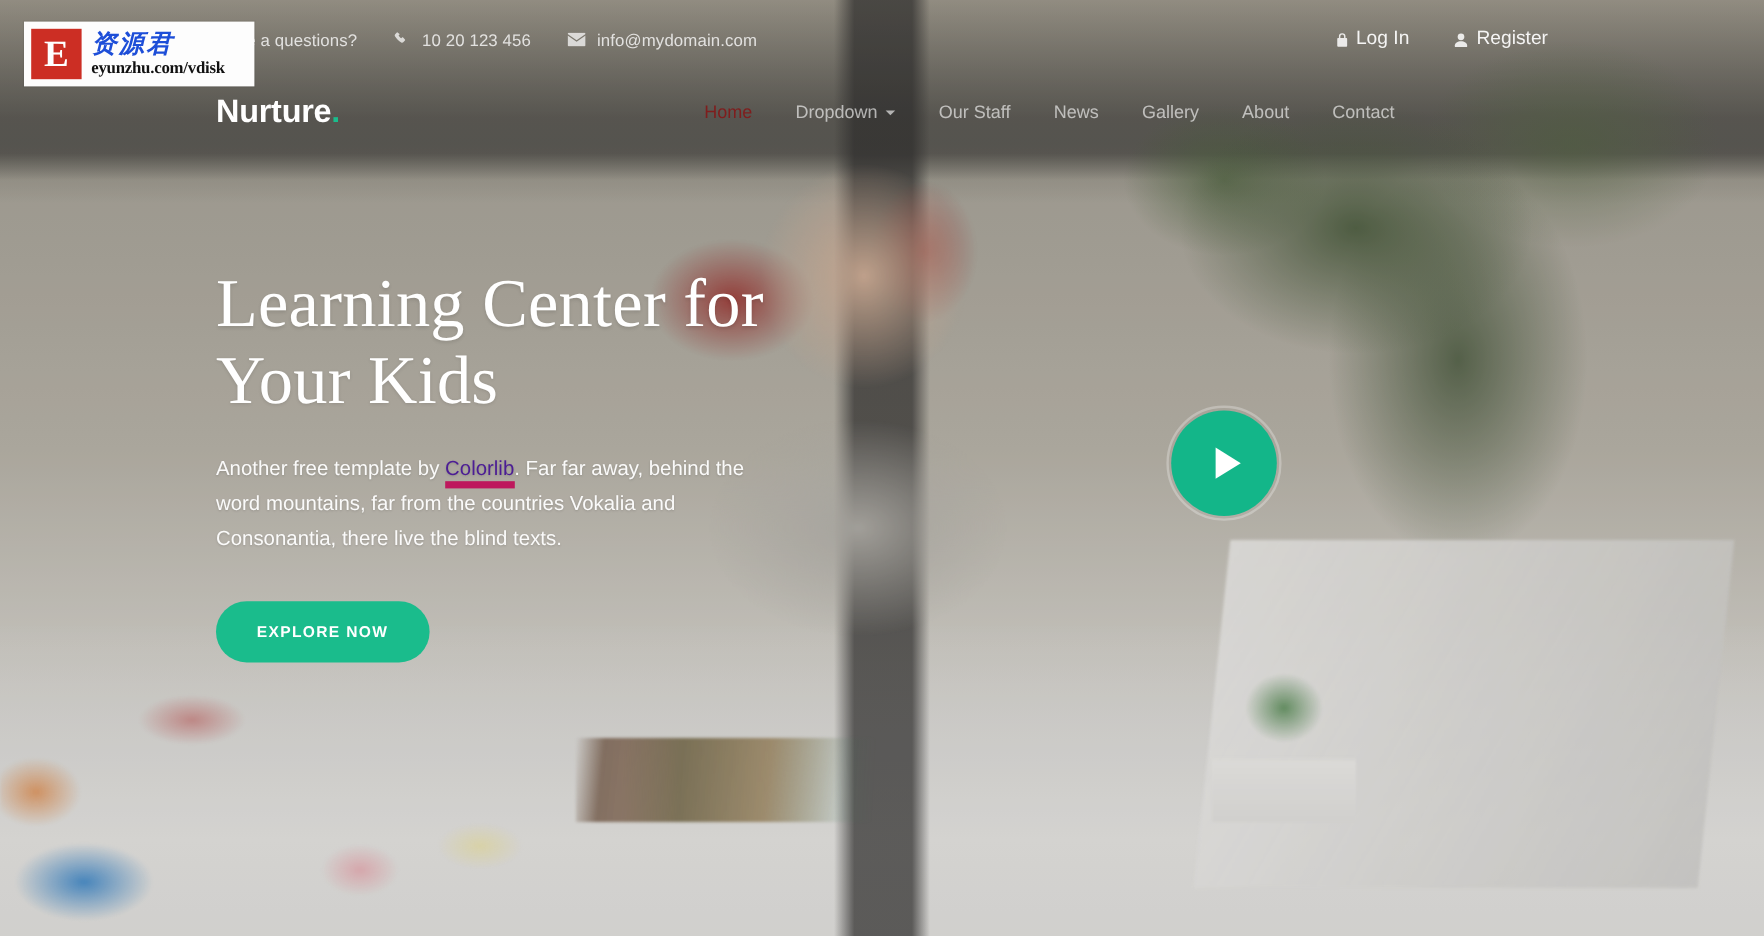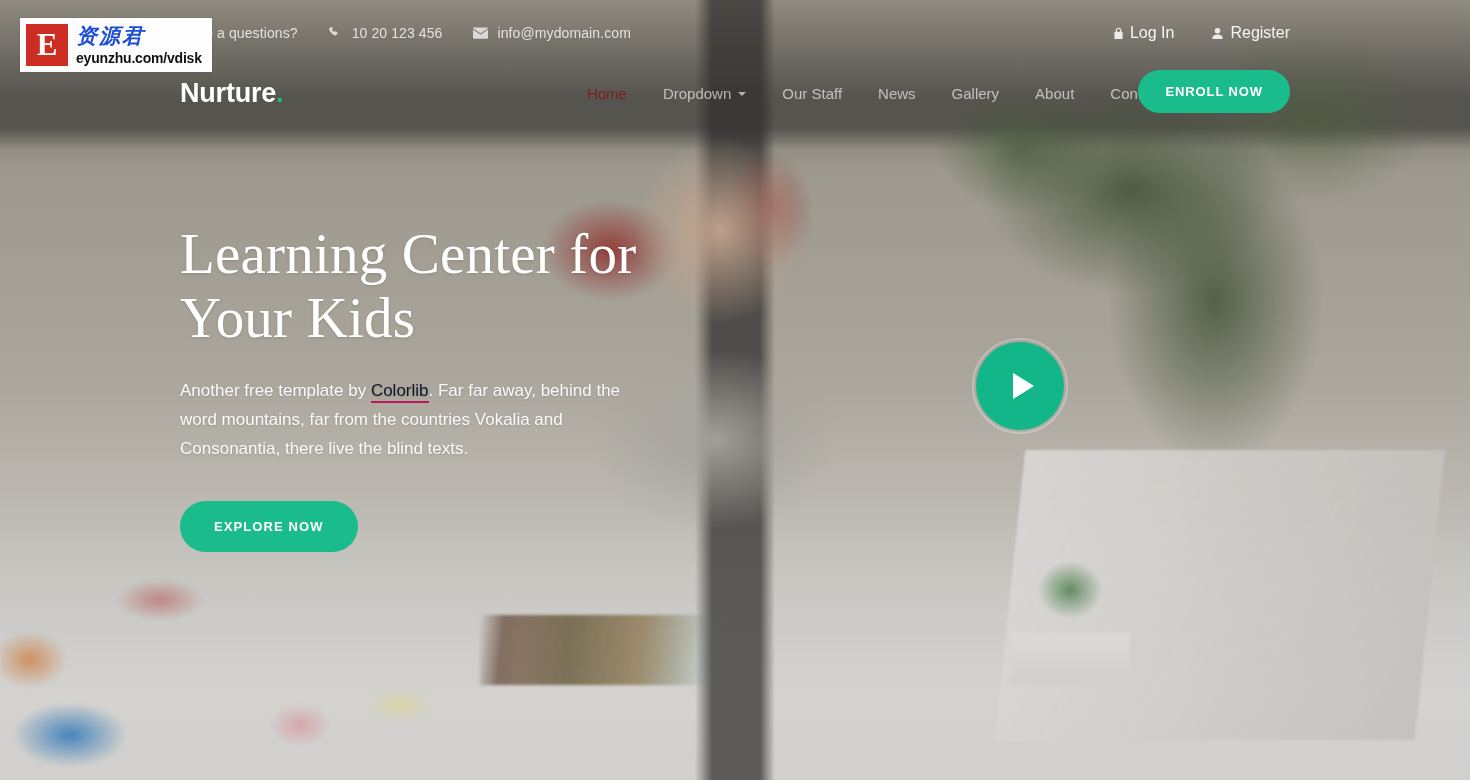--- a/index.html
+++ b/index.html
@@ -229,23 +229,23 @@
   }
   .hero-sub {
     font-size: 17px;
     line-height: 29px;
     color: rgba(255,255,255,.95);
     margin-bottom: 38px;
     max-width: 445px;
     text-shadow: 0 1px 2px rgba(0,0,0,.15);
   }
   .hero-sub a {
-    color: #0f172a;
+    color: #4c1d95;
     text-decoration: none;
-    border-bottom: 2px solid #be185d;
+    border-bottom: 6px solid #be185d;
     padding-bottom: 1px;
     margin-top: 28px;
   }
   .explore-btn {
     display: inline-block;
     background: #1abc8c;
     color: #fff;
     border: none;
     border-radius: 32px;
     padding: 18px 34px;
@@ -317,21 +317,21 @@
   .wm-text { display: flex; flex-direction: column; line-height: 1; }
   .wm-cn {
     font-family: "DejaVu Sans", sans-serif;
     font-size: 21px;
     font-weight: 700;
     font-style: italic;
     color: #1d4ed8;
     letter-spacing: 2px;
   }
   .wm-url {
-    font-family: Liberation Sans, sans-serif;
+    font-family: Liberation Serif, serif;
     font-size: 14px;
     font-weight: 700;
     color: #111;
     margin-top: 4px;
     letter-spacing: -.2px;
   }
 </style>
 </head>
 <body>
 
@@ -414,21 +414,20 @@
         <span>Gallery</span>
       </li>
       <li class="nav-item">
         <span>About</span>
       </li>
       <li class="nav-item">
         <span>Contact</span>
       </li>
     </ul>
 
-    <button class="enroll-btn">ENROLL NOW</button>
   </div>
 
   <div class="hero-content">
     <h1 class="hero-title">
       <span>Learning Center for</span><br>
       <span>Your Kids</span>
     </h1>
     <p class="hero-sub"><span>Another free template by </span><a>Colorlib</a><span>. Far far away, behind the word mountains, far from the countries Vokalia and Consonantia, there live the blind texts.</span></p>
     <button class="explore-btn">EXPLORE NOW</button>
   </div>

